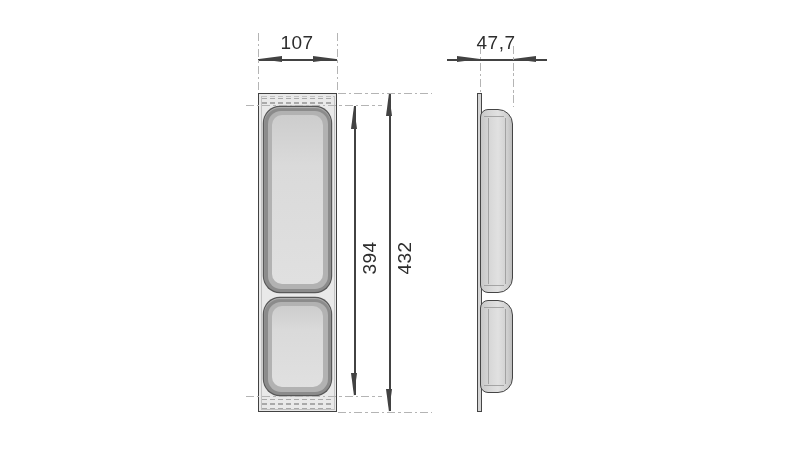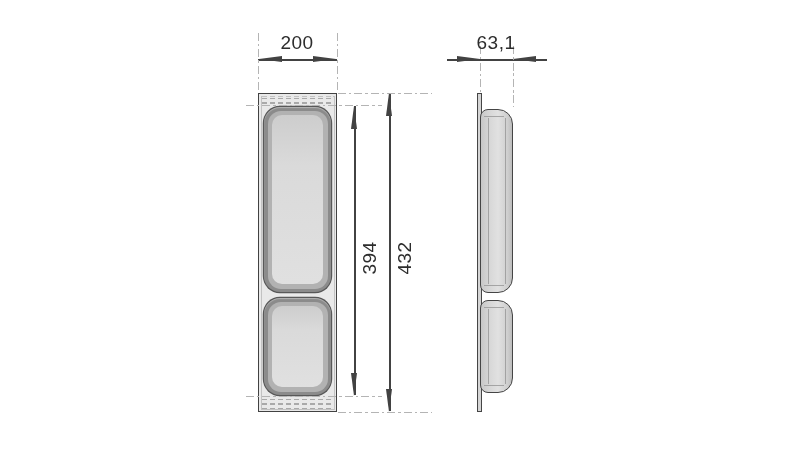--- a/index.html
+++ b/index.html
@@ -88,28 +88,28 @@
     <div class="tang-h b"></div>
     <div class="tang-v r"></div>
     <div class="tang-v m"></div>
   </div>
 
   <div class="ddv" style="left:258px;top:33px;height:58px;"></div>
   <div class="ddv" style="left:337px;top:33px;height:58px;"></div>
   <div class="lnh" style="left:258px;top:59.3px;width:79px;"></div>
   <div class="ar ar-l" style="left:259px;top:56.4px;"></div>
   <div class="ar ar-r" style="left:313px;top:56.4px;"></div>
-  <div class="dimtxt" style="left:297px;top:42px;">200</div>
+  <div class="dimtxt" style="left:297px;top:42px;">107</div>
 
   <div class="ddv" style="left:480px;top:46px;height:46px;"></div>
   <div class="ddv" style="left:513px;top:46px;height:61px;"></div>
   <div class="lnh" style="left:447px;top:59.3px;width:100px;"></div>
   <div class="ar ar-r" style="left:457px;top:56.4px;"></div>
   <div class="ar ar-l" style="left:513px;top:56.4px;"></div>
-  <div class="dimtxt" style="left:496px;top:42px;">63,1</div>
+  <div class="dimtxt" style="left:496px;top:42px;">47,7</div>
 
   <div class="ddh" style="left:338px;top:93px;width:94px;"></div>
   <div class="ddh" style="left:246px;top:105px;width:136px;"></div>
   <div class="ddh" style="left:246px;top:396px;width:136px;"></div>
   <div class="ddh" style="left:338px;top:412px;width:94px;"></div>
 
   <div class="lnv" style="left:354.3px;top:106px;height:289px;"></div>
   <div class="ar ar-u" style="left:351.4px;top:105.5px;"></div>
   <div class="ar ar-d" style="left:351.4px;top:372.5px;"></div>
   <div class="dimtxt vert" style="left:369px;top:258px;">394</div>

